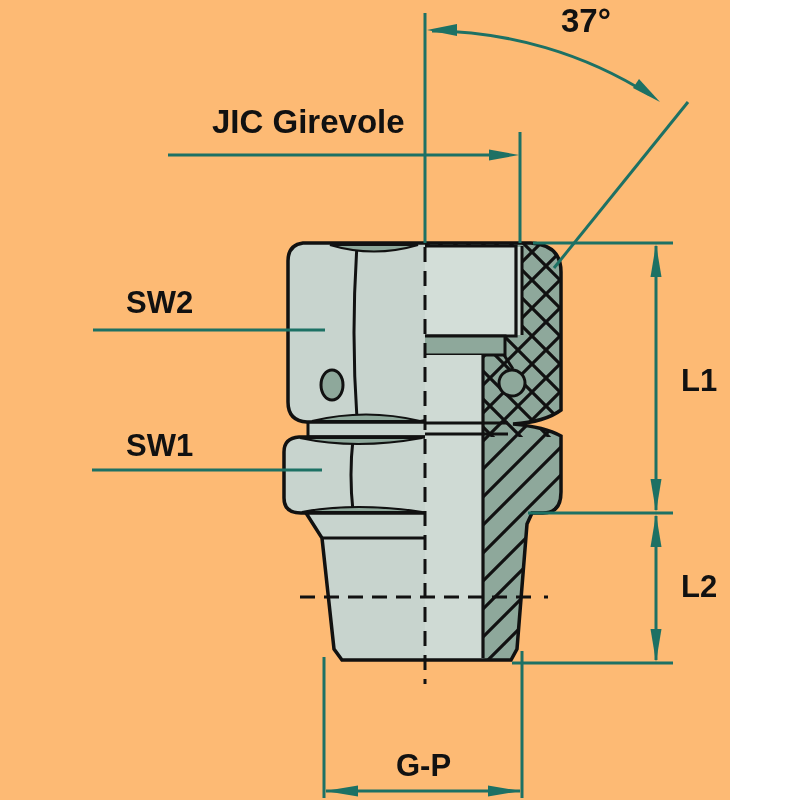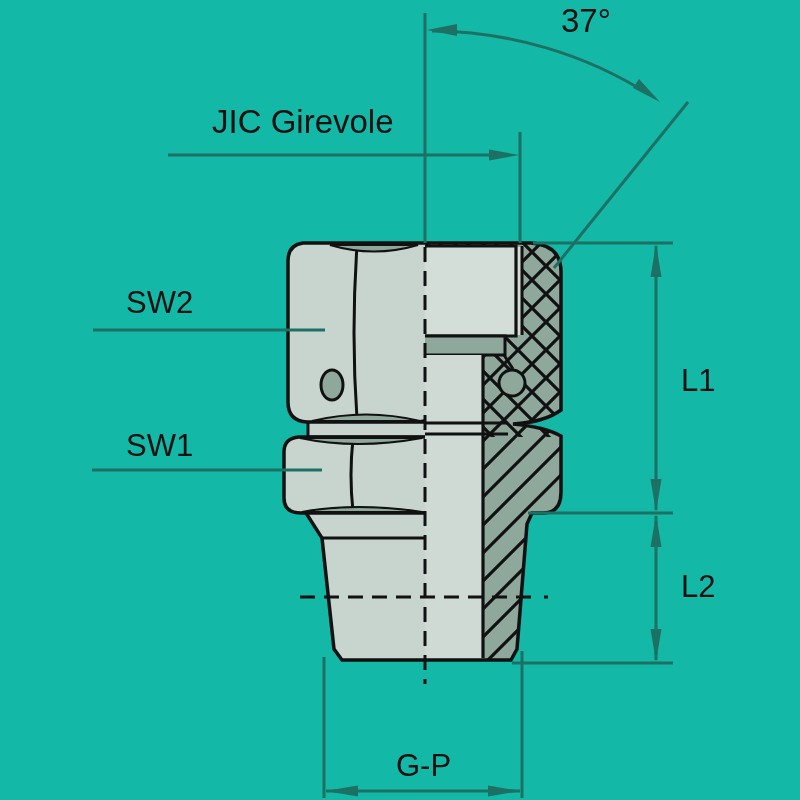--- a/index.html
+++ b/index.html
@@ -1,16 +1,16 @@
 <!DOCTYPE html>
 <html><head>
 <meta charset="utf-8">
 <style>
   html,body{margin:0;padding:0;background:#ffffff;}
-  #stage{width:800px;height:800px;position:relative;background:#14b8a6;overflow:hidden;}
+  #stage{width:730px;height:800px;position:relative;background:#fdba74;overflow:hidden;font-weight:bold;}
   svg{display:block;}
   text{font-family:"Liberation Sans","DejaVu Sans",sans-serif;fill:#111111;}
   .lbl{font-size:31px;}
   .lbl-big{font-size:33px;}
 </style>
 </head>
 <body>
 
 <div id="stage">
 <svg width="800" height="800" viewBox="0 0 800 800">

